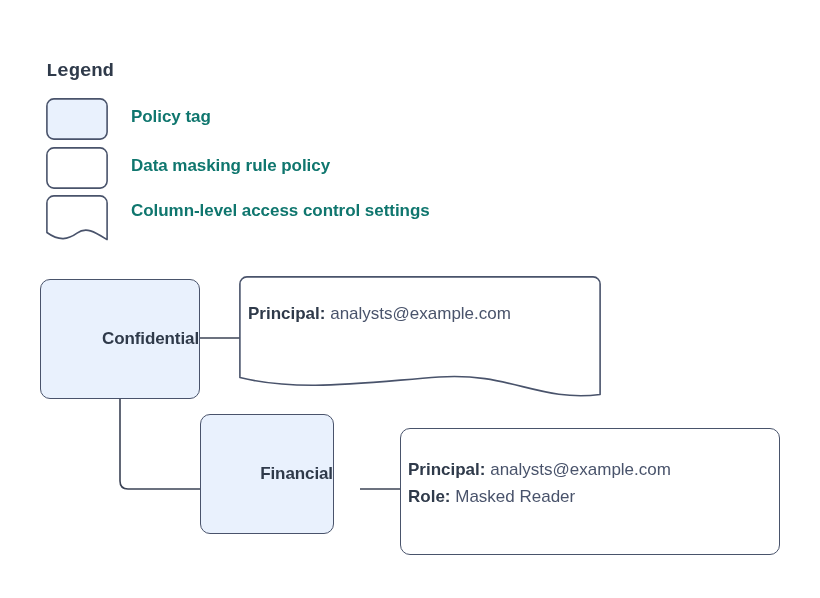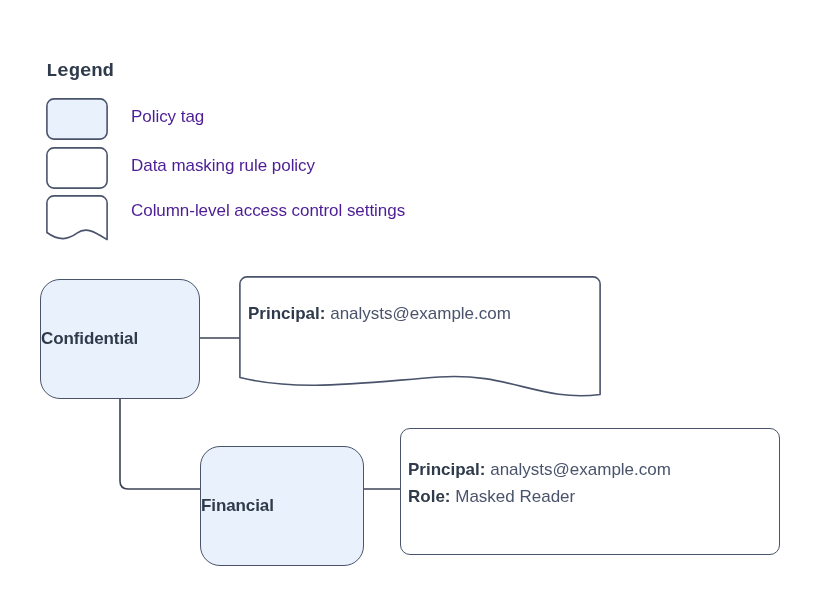--- a/index.html
+++ b/index.html
@@ -47,47 +47,47 @@
     left: 0;
     top: 0;
     width: 62px;
     height: 42px;
   }
   .legend-label {
     position: absolute;
     left: 85px;
     top: 9px;
     font-size: 17px;
-    font-weight: normal;
+    font-weight: bold;
     white-space: nowrap;
     letter-spacing: -0.05px;
-    color: #4c1d95;
+    color: #0f766e;
   }
   .legend-row.r2 .legend-swatch { height: 48px; }
   .legend-label-wave { top: 6px; }
 
   
   .node {
     position: absolute;
     box-sizing: border-box;
     background: #e9f1fd;
     border: 1.6px solid #49536b;
-    border-radius: 20px;
+    border-radius: 10px;
     display: flex;
     align-items: center;
-    justify-content: flex-start;
+    justify-content: flex-end;
   }
   .node-label {
     font-size: 17px;
     font-weight: bold;
     color: #2f3a4a;
     letter-spacing: -0.1px;
   }
   #node-confidential { left: 40px; top: 279px; width: 160px; height: 120px; }
-  #node-financial    { left: 200px; top: 446px; width: 164px; height: 120px; }
+  #node-financial    { left: 200px; top: 414px; width: 134px; height: 120px; }
 
   
   .policy-box {
     position: absolute;
     box-sizing: border-box;
     background: #ffffff;
     border: 1.6px solid #49536b;
     border-radius: 10px;
   }
   #box-masking { left: 400px; top: 428px; width: 380px; height: 127px; }

